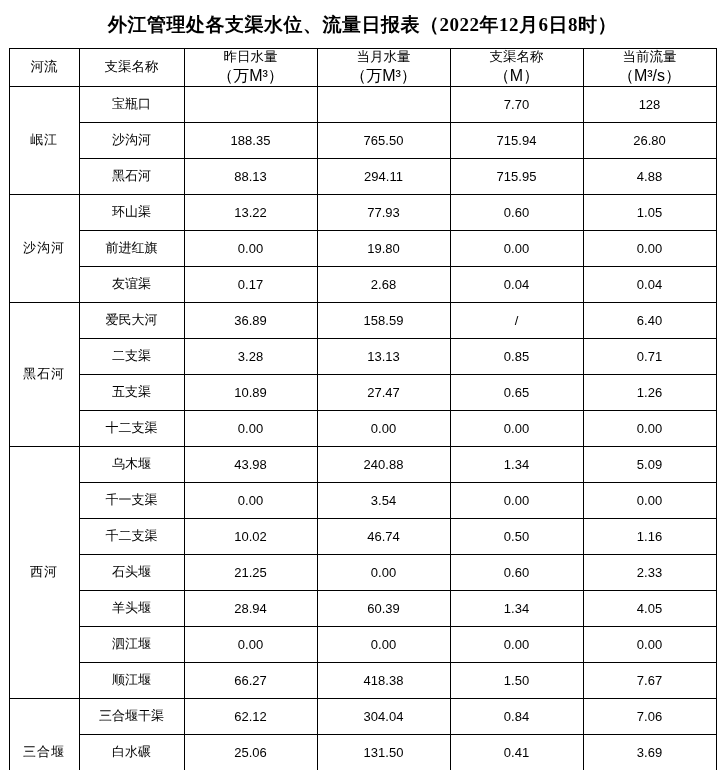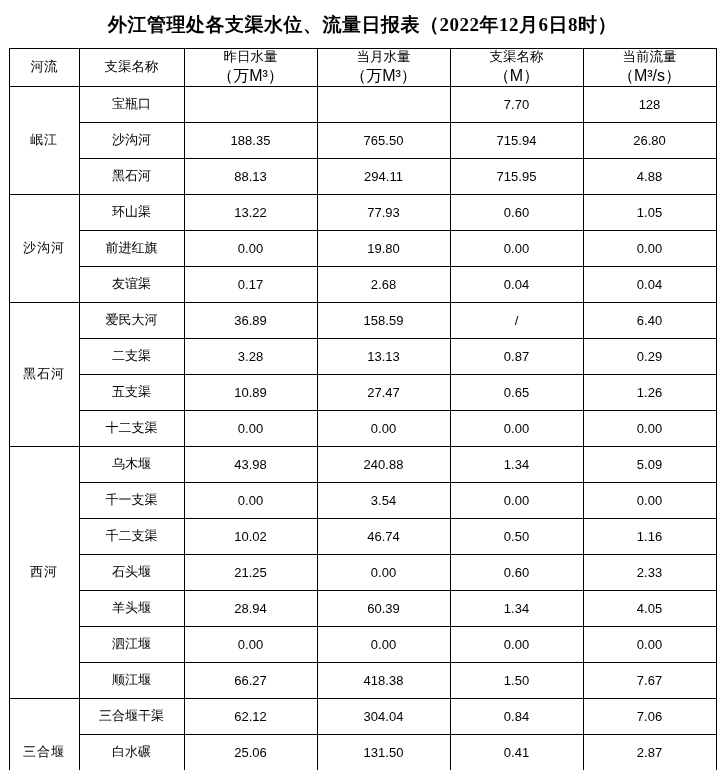--- a/index.html
+++ b/index.html
@@ -168,22 +168,22 @@
           <td class="canal-cell">爱民大河</td>
           <td class="num-cell">36.89</td>
           <td class="num-cell">158.59</td>
           <td class="num-cell">/</td>
           <td class="num-cell">6.40</td>
         </tr>
         <tr>
           <td class="canal-cell">二支渠</td>
           <td class="num-cell">3.28</td>
           <td class="num-cell">13.13</td>
-          <td class="num-cell">0.87</td>
-          <td class="num-cell">0.29</td>
+          <td class="num-cell">0.85</td>
+          <td class="num-cell">0.71</td>
         </tr>
         <tr>
           <td class="canal-cell">五支渠</td>
           <td class="num-cell">10.89</td>
           <td class="num-cell">27.47</td>
           <td class="num-cell">0.65</td>
           <td class="num-cell">1.26</td>
         </tr>
         <tr>
           <td class="canal-cell">十二支渠</td>
@@ -248,21 +248,21 @@
           <td class="num-cell">62.12</td>
           <td class="num-cell">304.04</td>
           <td class="num-cell">0.84</td>
           <td class="num-cell">7.06</td>
         </tr>
         <tr>
           <td class="canal-cell">白水碾</td>
           <td class="num-cell">25.06</td>
           <td class="num-cell">131.50</td>
           <td class="num-cell">0.41</td>
-          <td class="num-cell">2.87</td>
+          <td class="num-cell">3.69</td>
         </tr>
         <tr>
           <td class="canal-cell">济民堰</td>
           <td class="num-cell">2.76</td>
           <td class="num-cell">12.70</td>
           <td class="num-cell">0.44</td>
           <td class="num-cell">0.35</td>
         </tr>
       </tbody>
   </table>

